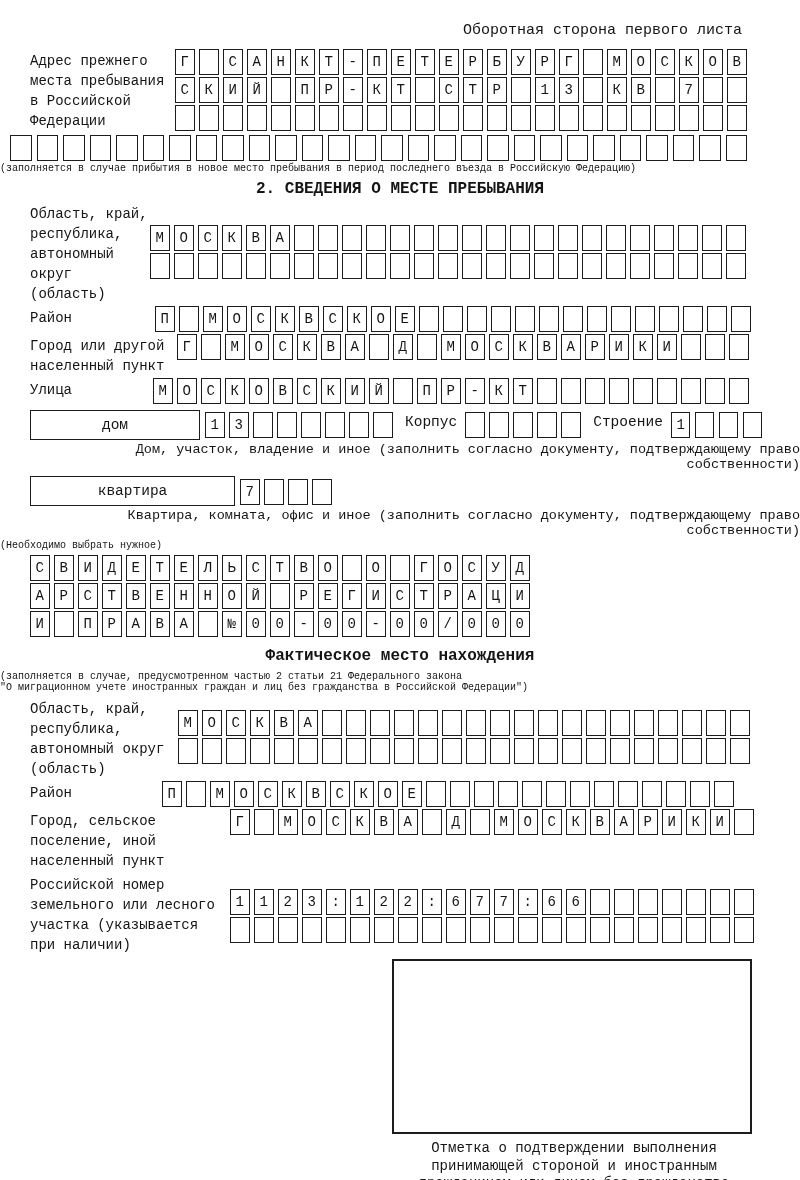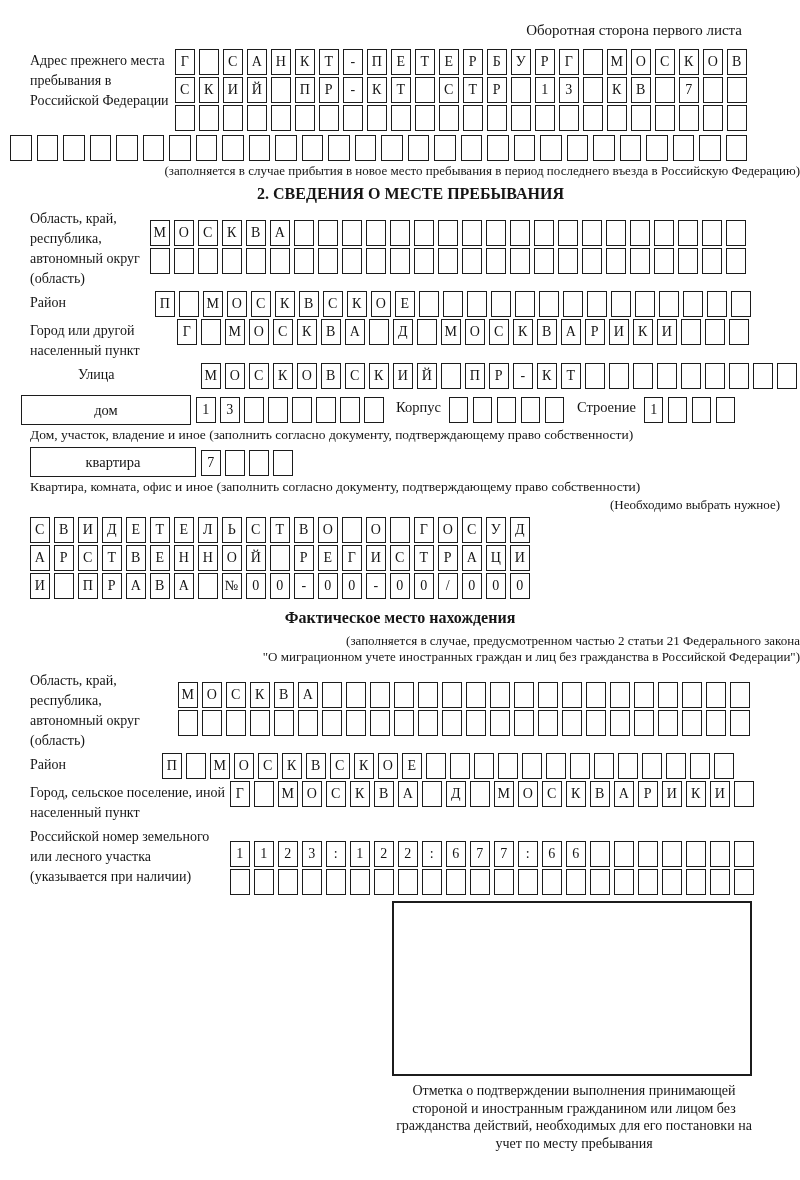--- a/index.html
+++ b/index.html
@@ -1,56 +1,56 @@
 <!DOCTYPE html>
 <html><head>
 <meta charset="utf-8">
 <style>
   html,body{margin:0;padding:0;background:#ffffff;}
   .page{
     width:800px;height:1180px;box-sizing:border-box;position:relative;
     background:#ffffff;color:#151515;overflow:hidden;
-    font-family:Liberation Serif, serif;
+    font-family:Liberation Mono, monospace;
   }
   .header-note{ text-align:right; padding:22px 58px 0 0; font-size:15px; }
 
   .cells{display:flex;flex:none;}
   .cell{
     flex:none;display:flex;align-items:center;justify-content:center;
     width:19.5px;height:26px;box-sizing:border-box;
     border:1.6px solid #1c1c1c;margin-right:4.5px;
     font-size:14px;line-height:1;background:#fff;
   }
   .cellrows .cells{margin-bottom:2px;}
   .wide-row .cell{width:21.5px;margin-right:5px;}
 
   .frow{display:flex;align-items:flex-start;margin-left:30px;}
   .flabel{flex:none;font-size:14px;line-height:20px;padding-top:2px;}
 
-  .caption-center{text-align:right;font-size:13px;}
-  .caption-left{margin-left:30px;font-size:13.5px;}
+  .caption-center{text-align:left;font-size:10px;}
+  .caption-left{margin-left:30px;font-size:13.5px;text-align:right;}
   .sec-title{text-align:center;font-weight:bold;font-size:16px;}
 
   .widebox{
     flex:none;box-sizing:border-box;border:1.8px solid #1c1c1c;height:30px;
     display:flex;align-items:center;justify-content:center;font-size:14.5px;background:#fff;
   }
   .inline-label{flex:none;font-size:14.5px;padding:4px 8px 0 8px;}
   .house-row .cells{padding-top:2px;}
 
   .stay-row{display:flex;align-items:center;margin-left:30px;}
   .stay-row .cell{margin:0 0 0 4px;width:20px;}
   .stay-label{font-size:15px;}
   .opt-label{font-size:15px;margin:0 26px 0 10px;}
 
   .stamp-wrap{margin-left:392px;width:366px;text-align:center;}
   .stamp-box{width:360px;height:175px;box-sizing:border-box;border:2px solid #1c1c1c;background:#fff;}
   .stamp-caption{margin-top:6px;font-size:14px;line-height:17.5px;width:372px;margin-left:-4px;}
 
-  .mt2{margin-top:2px;} .mt4{margin-top:4px;align-items:center;} .mt6{margin-top:6px;margin-left:21px;} .mt8{margin-top:8px;} .mt10{margin-top:10px;}
+  .mt2{margin-top:2px;} .mt4{margin-top:4px;align-items:center;} .mt6{margin-top:6px;} .mt8{margin-top:8px;} .mt10{margin-top:10px;}
 </style>
 </head>
 <body>
 
 <div class="page">
 
   <div class="header-note">Оборотная сторона первого листа</div>
 
   <div class="frow mt10">
     <div class="flabel" style="width:145px;">Адрес прежнего места пребывания в Российской Федерации</div>
@@ -284,21 +284,21 @@
         <span class="cell">И</span>
         <span class="cell">К</span>
         <span class="cell">И</span>
         <span class="cell"></span>
         <span class="cell"></span>
         <span class="cell"></span>
       </div>
   </div>
 
   <div class="frow mt2">
-    <div class="flabel" style="width:123px;margin-left:48px;">Улица</div>
+    <div class="flabel" style="width:123px;">Улица</div>
     <div class="cells">
         <span class="cell">М</span>
         <span class="cell">О</span>
         <span class="cell">С</span>
         <span class="cell">К</span>
         <span class="cell">О</span>
         <span class="cell">В</span>
         <span class="cell">С</span>
         <span class="cell">К</span>
         <span class="cell">И</span>
@@ -345,21 +345,21 @@
     <div class="cells">
         <span class="cell">1</span>
         <span class="cell"></span>
         <span class="cell"></span>
         <span class="cell"></span>
       </div>
   </div>
   <div class="caption-left mt2">Дом, участок, владение и иное (заполнить согласно документу, подтверждающему право собственности)</div>
 
   <div class="frow mt4 house-row">
-    <div class="widebox" style="width:166px;margin-right:5px;">квартира</div>
+    <div class="widebox" style="width:205px;margin-right:5px;">квартира</div>
     <div class="cells">
         <span class="cell">7</span>
         <span class="cell"></span>
         <span class="cell"></span>
         <span class="cell"></span>
       </div>
   </div>
   <div class="caption-left mt2">Квартира, комната, офис и иное (заполнить согласно документу, подтверждающему право собственности)</div>
 
   <div class="caption-center mt2" style="width:780px;">(Необходимо выбрать нужное)</div>

